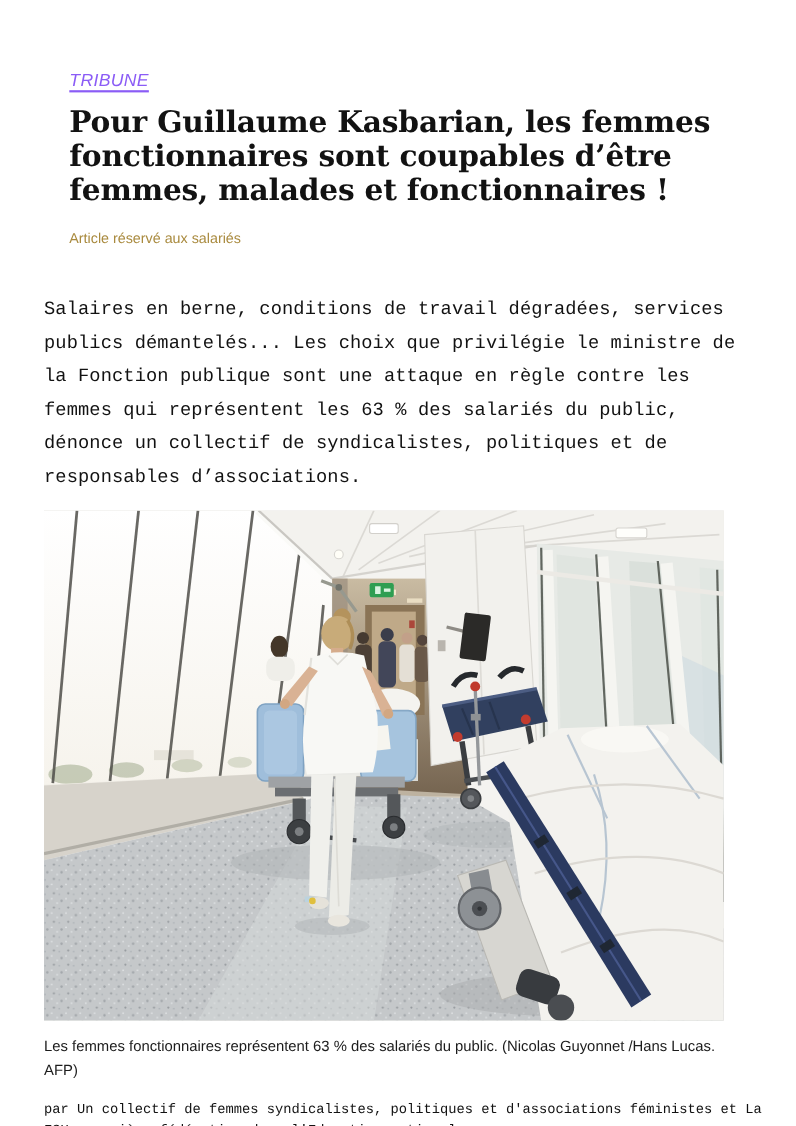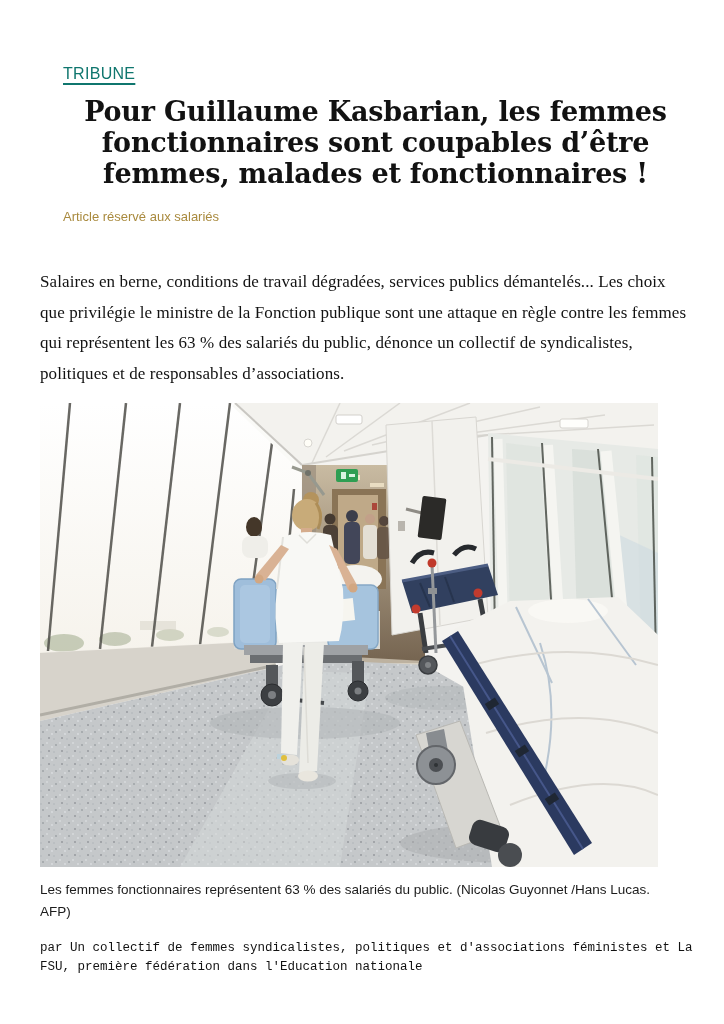--- a/index.html
+++ b/index.html
@@ -1,28 +1,28 @@
 <!DOCTYPE html>
 <html lang="fr" style="--paywall-text: #a98a3e; --headline-text: #121212; --body-text: #121212; --bed-panel-blue: #9fbedb; --stretcher-navy: #2e3d63; --exit-sign-green: #2f9e52;"><head>
 <meta charset="utf-8">
 <style>
   html,body{margin:0;padding:0;background:#ffffff;}
   body{width:724px;height:1024px;font-family:"Liberation Sans",sans-serif;color:#121212;}
   .page{position:relative;width:724px;height:1024px;overflow:hidden;background:#ffffff;}
 
   .article-header{margin:64px 36px 0 63px;}
-  .kicker{display:inline-block;font-size:16px;line-height:20px;color:#0f766e;
+  .kicker{display:inline-block;font-size:16px;line-height:20px;color:#8b5cf6;
           text-decoration:underline;text-decoration-thickness:1.5px;text-underline-offset:4px;
-          letter-spacing:.3px;cursor:pointer;}
+          letter-spacing:.3px;cursor:pointer;font-style:italic;}
   .headline{margin:12px 0 0;font-family:"DejaVu Serif",serif;font-weight:700;
             font-size:27px;line-height:31px;letter-spacing:-0.2px;color:var(--headline-text,#121212);
-            max-width:640px;text-align:center;}
+            max-width:640px;}
   .paywall{margin-top:20px;font-size:13px;line-height:16px;color:var(--paywall-text,#a98a3e);}
 
-  .standfirst{margin:42px 36px 0 40px;max-width:650px;font-family:Liberation Serif, serif;
+  .standfirst{margin:42px 36px 0 40px;max-width:650px;font-family:Liberation Mono, monospace;
               font-size:17px;line-height:30.5px;color:var(--body-text,#121212);letter-spacing:.1px;}
 
   figure{margin:14px 0 0 40px;padding:0;width:618px;}
   .photo{position:relative;width:618px;height:464px;overflow:hidden;background:#eceae6;}
   .photo svg{display:block;width:100%;height:100%;}
   figcaption{margin-top:12px;font-size:13.5px;line-height:22px;color:#1c1c1c;max-width:615px;}
 
   .byline{margin:16px 20px 0 40px;font-family:Liberation Mono, monospace;font-size:12.5px;
           line-height:19px;color:#121212;max-width:680px;}
 </style>

